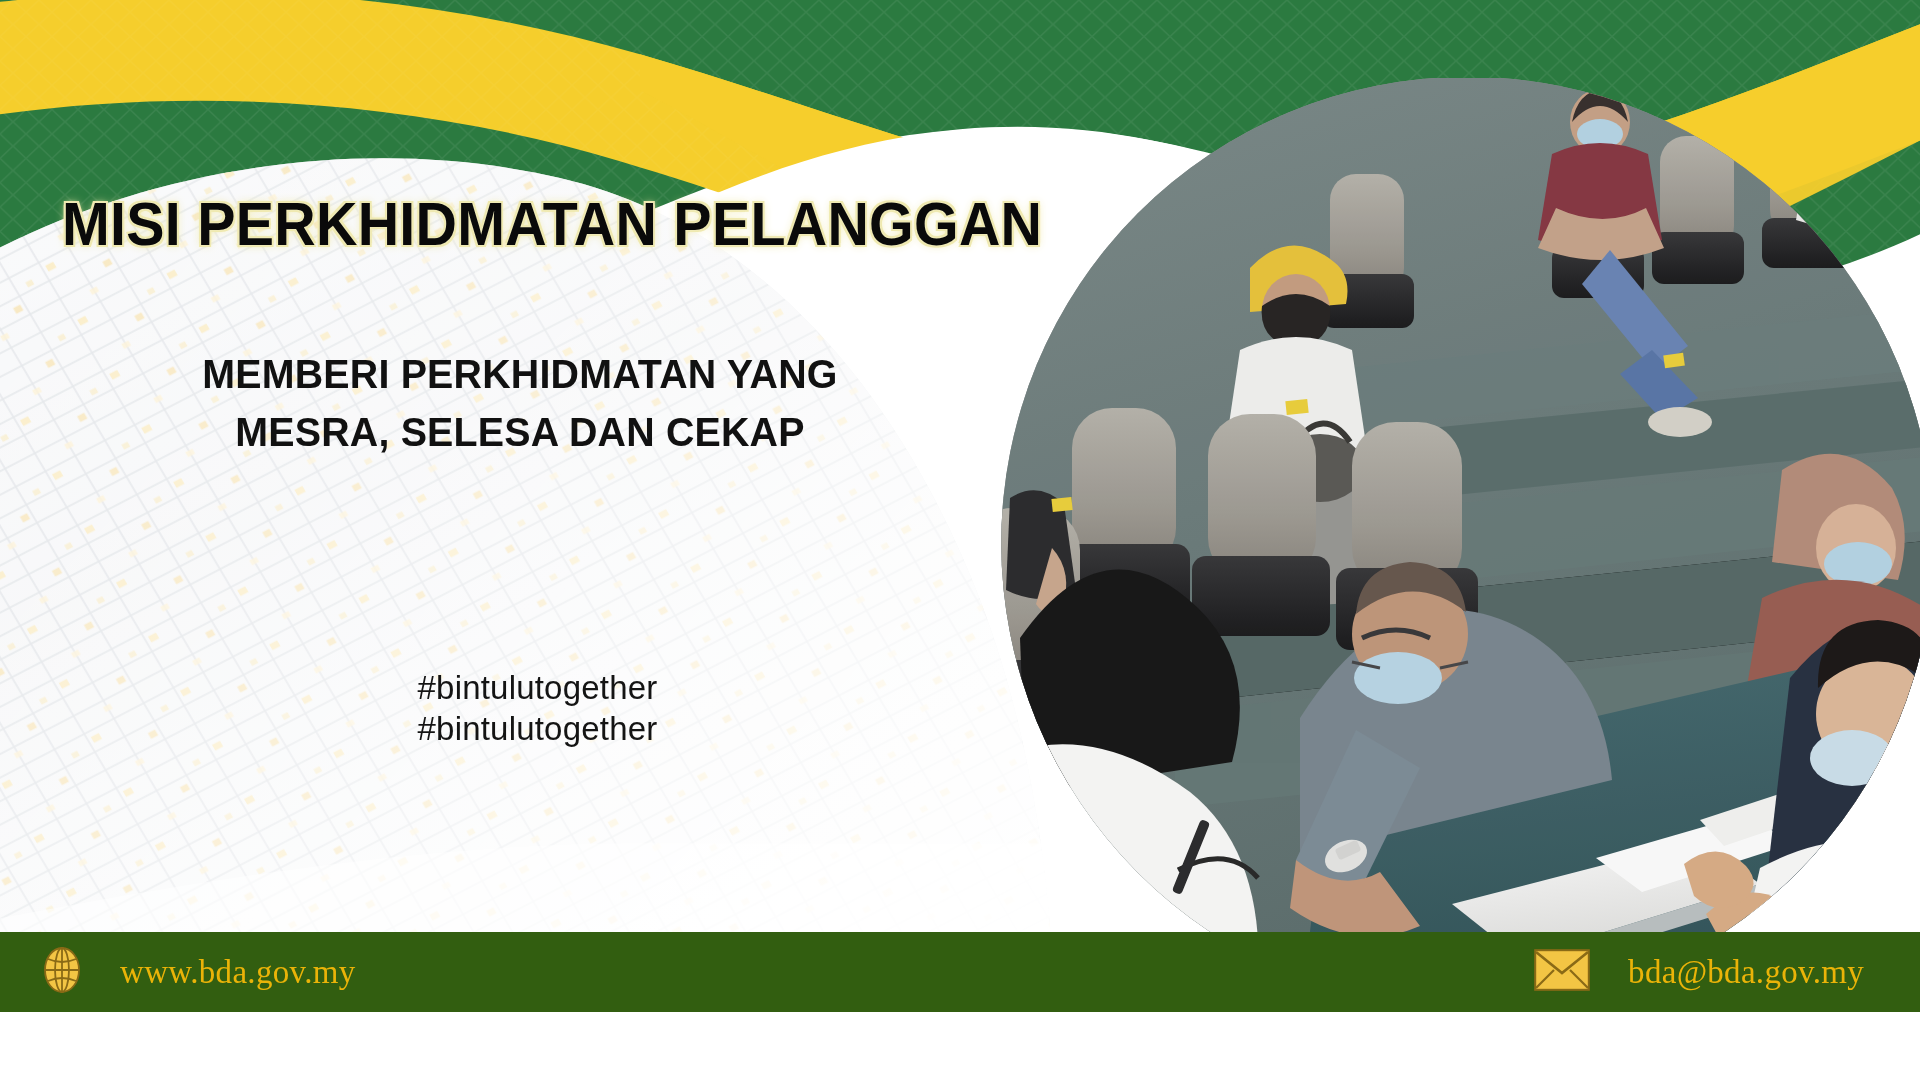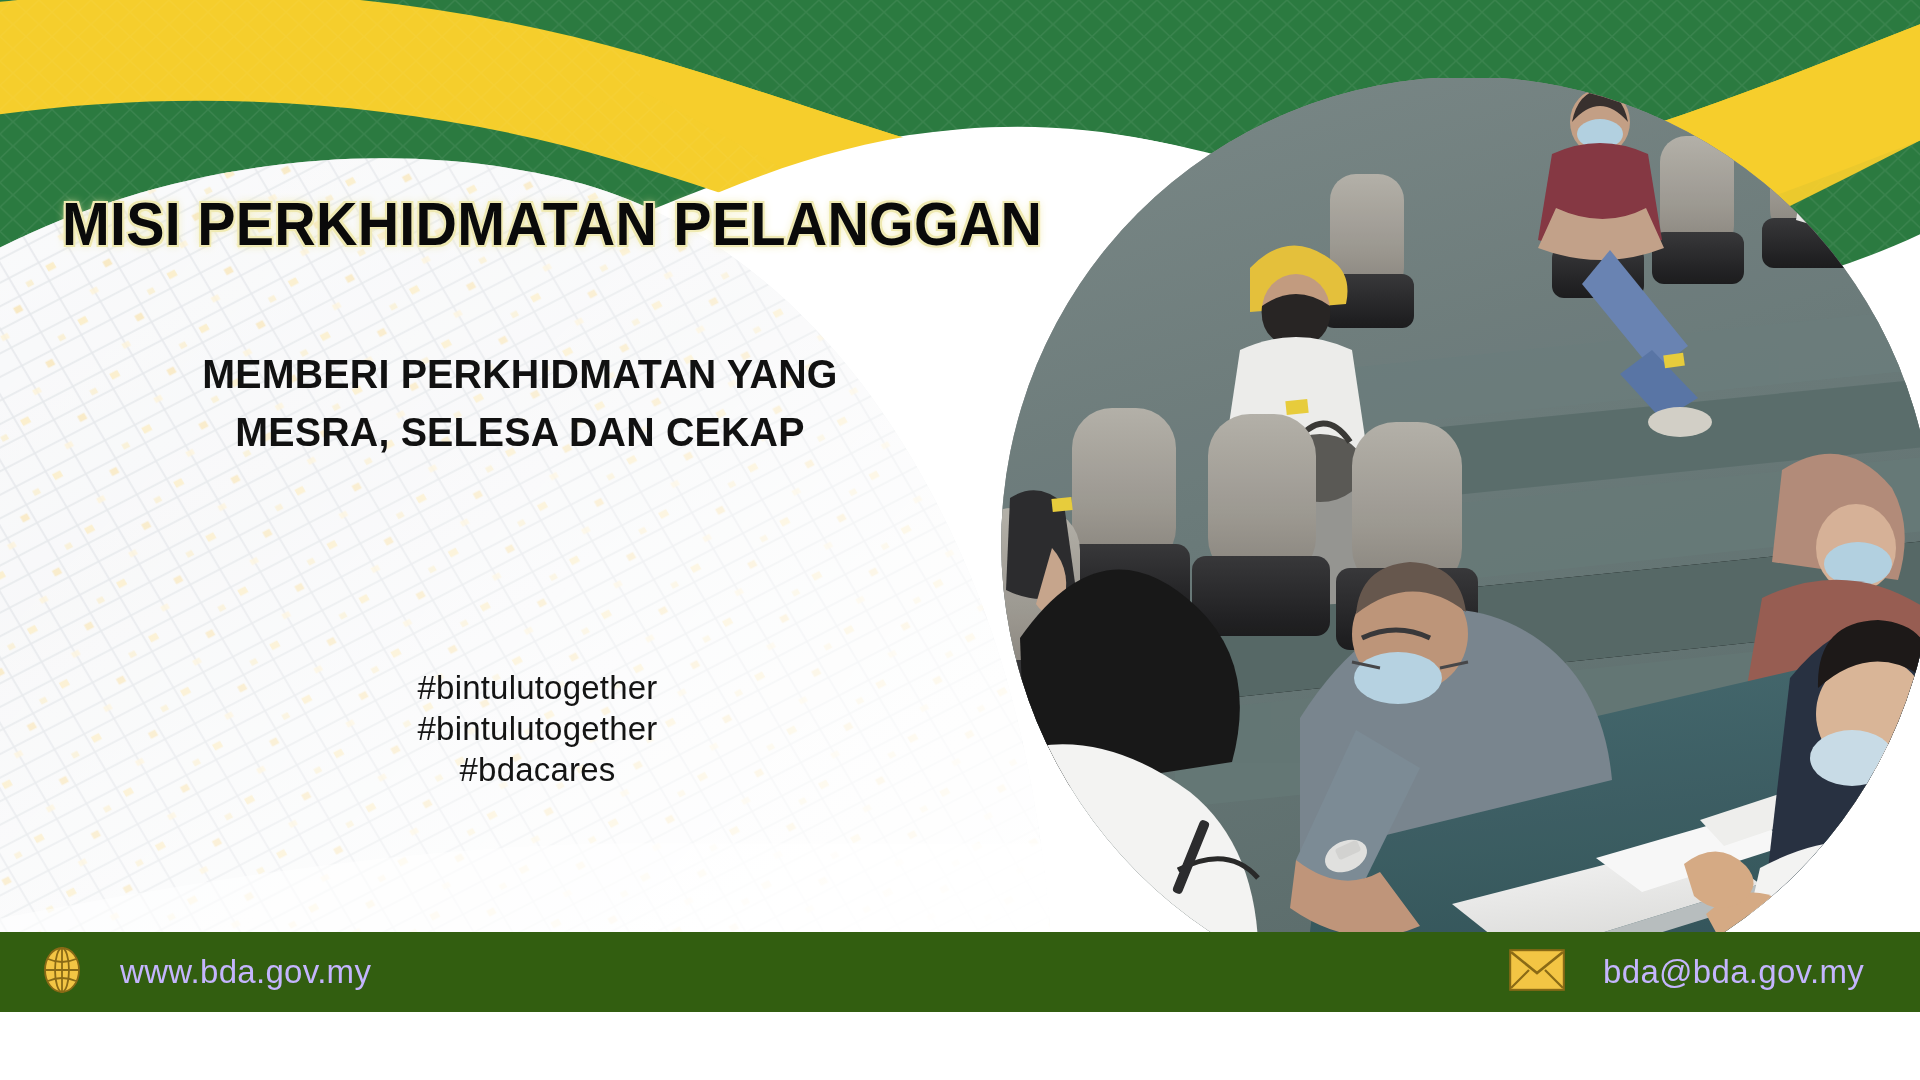--- a/index.html
+++ b/index.html
@@ -64,22 +64,22 @@
 
   
   .footer{
     position:absolute;left:0;bottom:0;width:1920px;height:80px;
     background:#325E10;z-index:20;
     display:flex;align-items:center;justify-content:space-between;
   }
   .f-left{display:flex;align-items:center;gap:34px;padding-left:38px;}
   .f-right{display:flex;align-items:center;gap:38px;padding-right:56px;}
   .f-text{
-    color:#c4b5fd;font-size:33px;font-weight:400;letter-spacing:0.3px;
-    font-family:Liberation Sans, sans-serif;
+    color:#eab308;font-size:33px;font-weight:400;letter-spacing:0.3px;
+    font-family:Liberation Serif, serif;
   }
   .ico{display:block;}
 </style>
 </head>
 <body>
 
 <div id="banner">
 
   <div class="art">
     <svg viewBox="0 0 1920 1080" preserveAspectRatio="none" xmlns="http://www.w3.org/2000/svg">
@@ -334,21 +334,20 @@
     <div class="title">MISI PERKHIDMATAN PELANGGAN</div>
 
     <div class="subtitle">
       <span>MEMBERI PERKHIDMATAN YANG</span>
       <span>MESRA, SELESA DAN CEKAP</span>
     </div>
 
     <div class="tags">
       <span>#bintulutogether</span>
       <span>#bintulutogether</span>
-      <span>#bdacares</span>
     </div>
   </div>
 
   <div class="footer">
     <div class="f-left">
       <span class="ico">
         <svg width="48" height="48" viewBox="0 0 48 48" xmlns="http://www.w3.org/2000/svg">
           <ellipse cx="24" cy="24" rx="17" ry="22" fill="#F3C544"></ellipse>
           <g stroke="#8a6a16" stroke-width="1.8" fill="none">
             <ellipse cx="24" cy="24" rx="17" ry="22"></ellipse>

